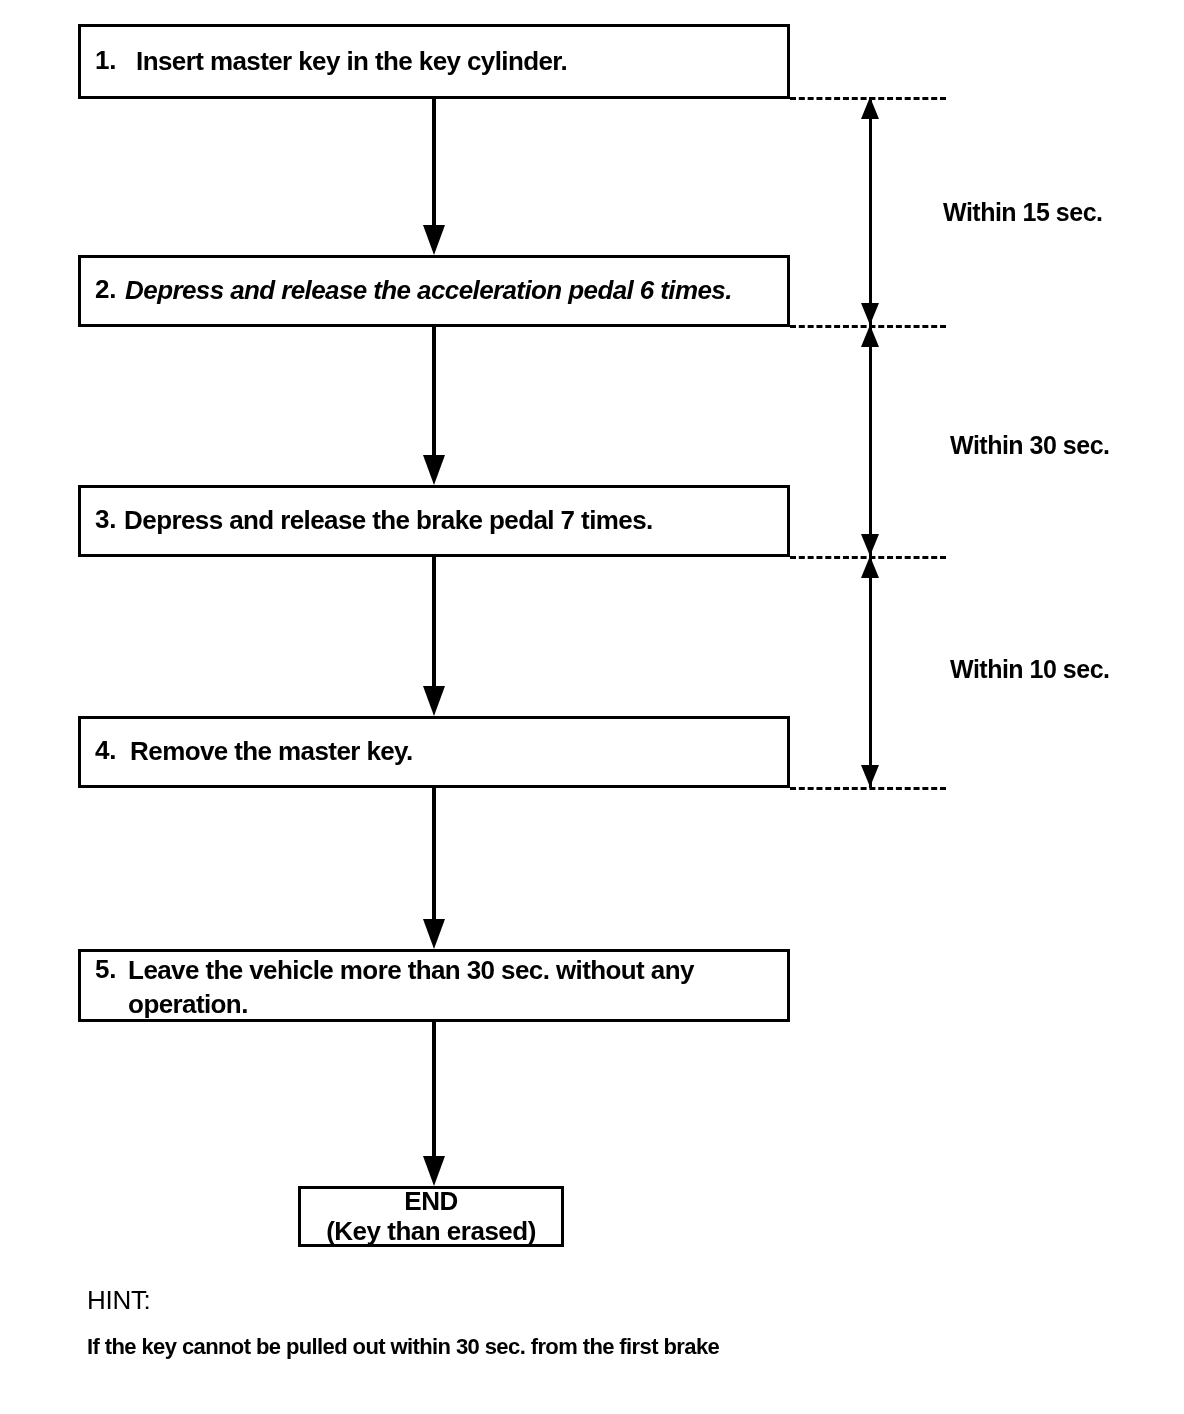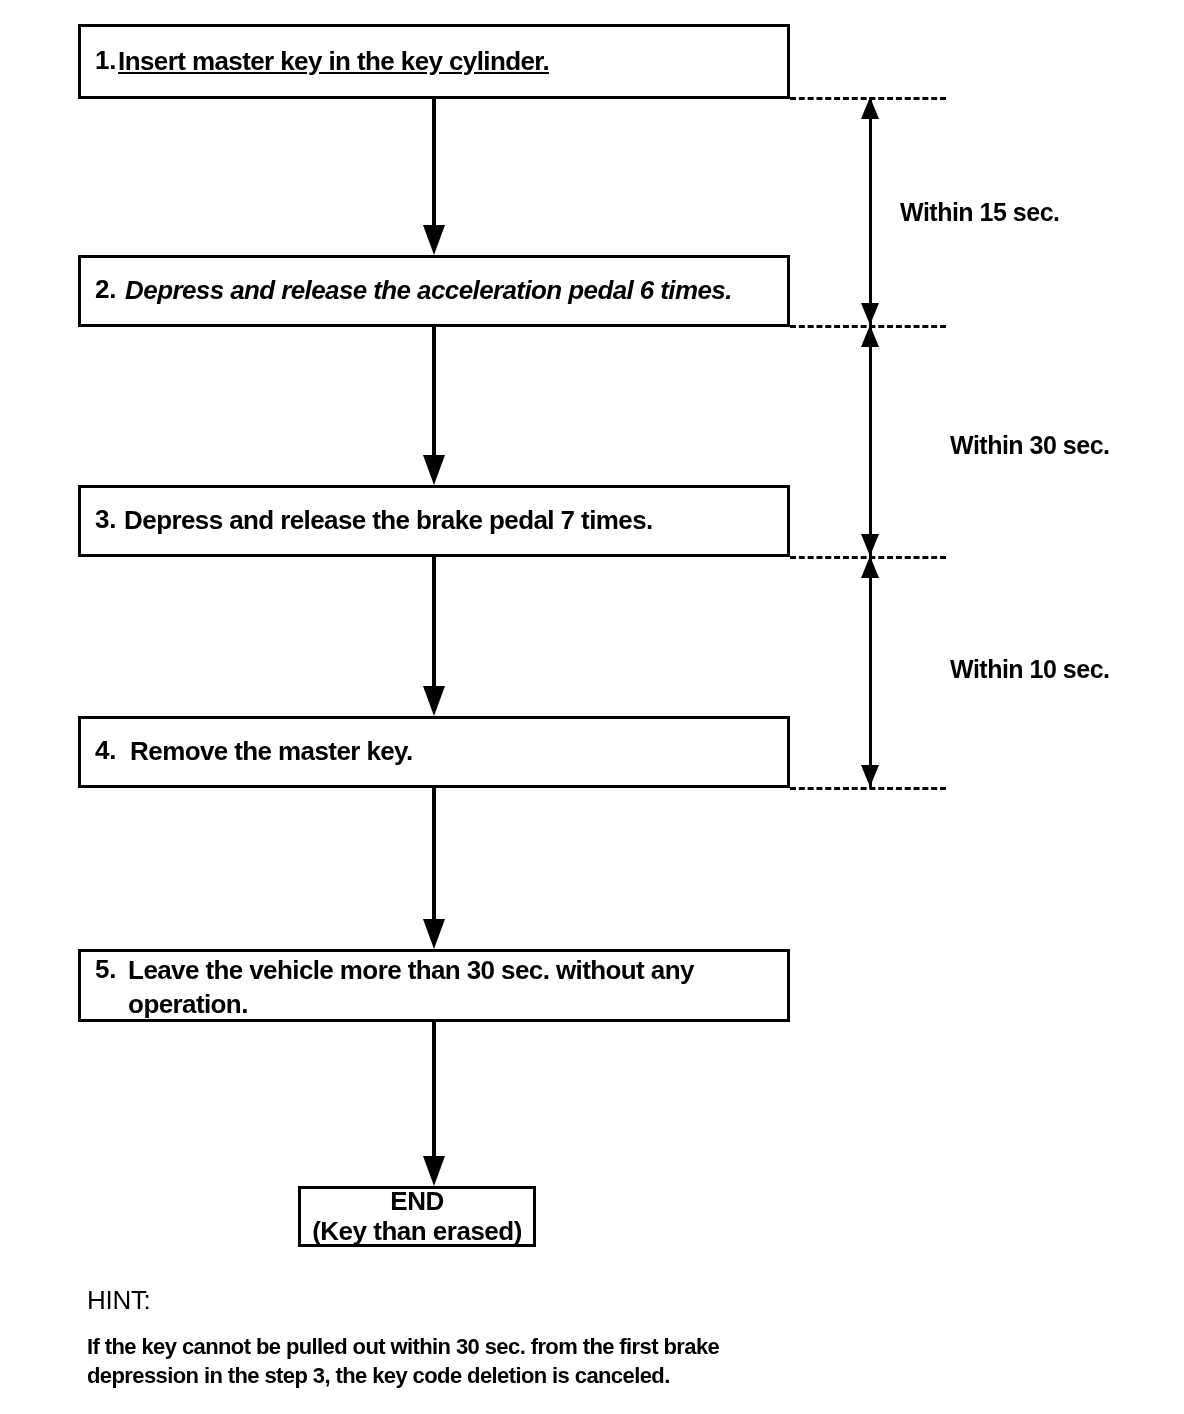--- a/index.html
+++ b/index.html
@@ -144,21 +144,21 @@
   }
 </style>
 </head>
 <body>
 
 <div id="page">
 
   <div class="step-box" style="left:78px; top:24px; width:712px; height:75px;">
     <div class="step-inner">
       <span class="step-num">1.</span>
-      <span class="step-text" style="margin-left:2px;text-decoration:underline;">Insert master key in the key cylinder.</span>
+      <span class="step-text" style="margin-left:20px;">Insert master key in the key cylinder.</span>
     </div>
   </div>
 
   <div class="connector" style="left:434px; top:99px; height:156px;">
     <div class="shaft" style="height:126px;"></div>
     <div class="head" style="top:126px;"></div>
   </div>
 
   <div class="step-box" style="left:78px; top:255px; width:712px; height:72px;">
     <div class="step-inner">
@@ -201,46 +201,45 @@
       <span class="step-num">5.</span>
       <span class="step-text" style="margin-left:12px;">Leave the vehicle more than 30 sec. without any operation.</span>
     </div>
   </div>
 
   <div class="connector" style="left:434px; top:1022px; height:164px;">
     <div class="shaft" style="height:134px;"></div>
     <div class="head" style="top:134px;"></div>
   </div>
 
-  <div class="end-box" style="left:298px; top:1186px; width:238px; height:61px;">
+  <div class="end-box" style="left:298px; top:1186px; width:266px; height:61px;">
     <div class="end-line">END</div>
     <div class="end-line">(Key than erased)</div>
   </div>
 
   <div class="ext-line" style="left:790px; top:97px; width:156px;"></div>
 
   <div class="ext-line" style="left:790px; top:325px; width:156px;"></div>
 
   <div class="ext-line" style="left:790px; top:556px; width:156px;"></div>
 
   <div class="ext-line" style="left:790px; top:787px; width:156px;"></div>
 
   <div class="dim-line" style="left:870px; top:97px; height:691px;"></div>
 
   <div class="dim-head up" style="left:870px; top:97px;"></div>
   <div class="dim-head down" style="left:870px; top:303px;"></div>
-  <div class="dim-label" style="left:900px; top:198px;">Within 15 sec.</div>
+  <div class="dim-label" style="left:943px; top:198px;">Within 15 sec.</div>
 
   <div class="dim-head up" style="left:870px; top:325px;"></div>
   <div class="dim-head down" style="left:870px; top:534px;"></div>
   <div class="dim-label" style="left:950px; top:431px;">Within 30 sec.</div>
 
   <div class="dim-head up" style="left:870px; top:556px;"></div>
   <div class="dim-head down" style="left:870px; top:765px;"></div>
   <div class="dim-label" style="left:950px; top:655px;">Within 10 sec.</div>
 
   <div class="hint-title" style="left:87px; top:1285px;">HINT:</div>
   <div class="hint-body" style="left:87px; top:1332px;">
     <div>If the key cannot be pulled out within 30 sec. from the first brake</div>
-    <div>depression in the step 3, the key code deletion is canceled.</div>
   </div>
 
 </div>
 
 </body></html>

